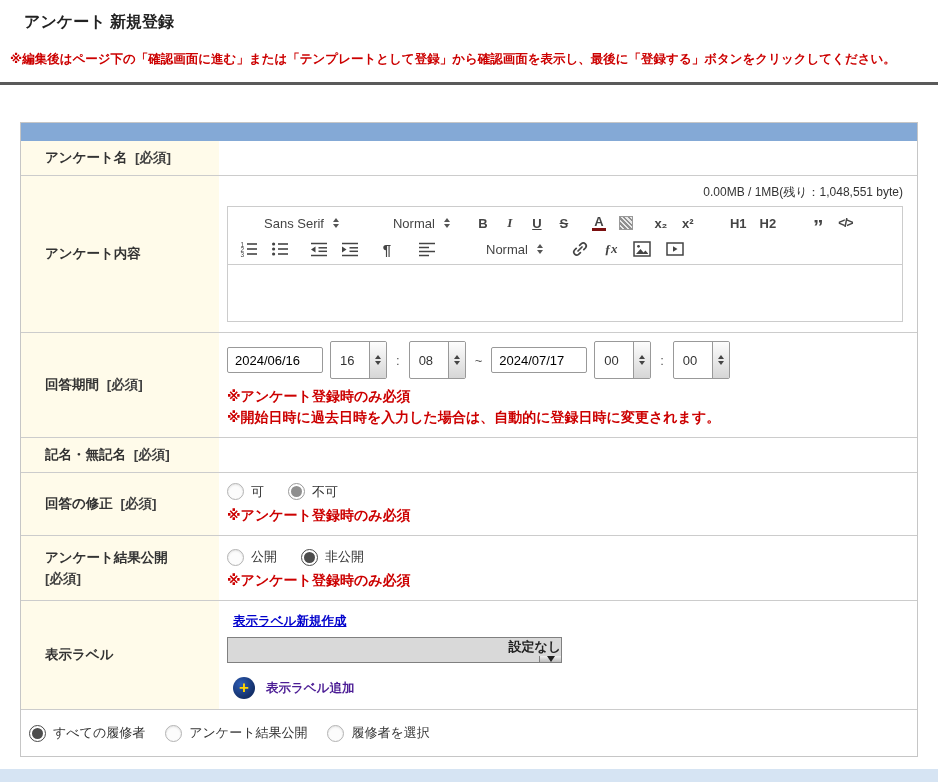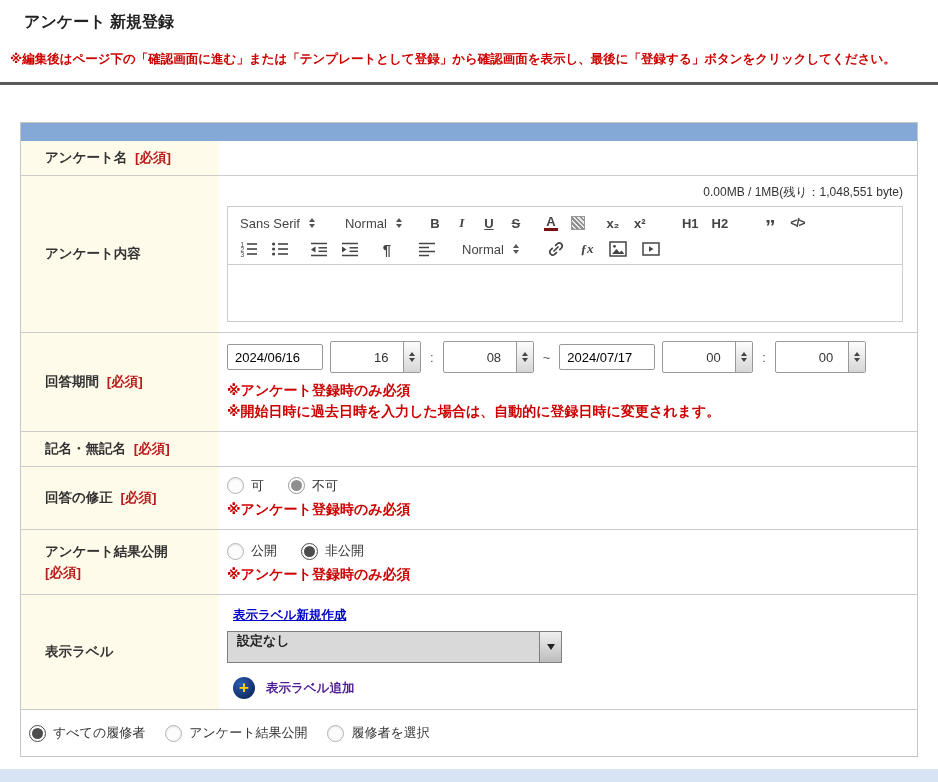--- a/index.html
+++ b/index.html
@@ -24,21 +24,21 @@
   .panel { margin: 37px 20px 0 20px; border: 1px solid #c6c6c6; background: #fff; }
   .panel-header { height: 18px; background: #84a9d6; }
 
   .form-row { display: flex; border-top: 1px solid #ccc; }
   .form-row.first { border-top: none; }
   .cell-label {
     width: 198px; background: #fffbea; padding: 8px 6px 8px 24px;
     font-size: 13.5px; font-weight: bold; color: #333;
     display: flex; align-items: center; flex-shrink: 0;
   }
-  .req { color: #b91c1c; margin-left: 4px; }
+  .req { color: #404040; margin-left: 4px; }
   .stack .req { display: block; margin-left: 0; margin-top: 3px; }
   .cell-content { flex: 1; padding: 8px 14px 10px 8px; min-width: 0; }
 
   
   .counter { text-align: right; font-size: 12px; color: #444; margin-bottom: 4px; }
   .text-full { width: 100%; height: 27px; border: 1px solid #999; border-radius: 2px; padding: 0 6px; font-size: 13px; font-family: inherit; }
 
   
   .size-info { text-align: right; font-size: 12px; color: #333; margin-bottom: 5px; }
   .editor-box { border: 1px solid #ccc; }
@@ -50,30 +50,30 @@
   .tb-italic { font-style: italic; font-family: "Liberation Serif", serif; }
   .tb-underline { text-decoration: underline; }
   .tb-strike { text-decoration: line-through; }
   .tb-color { border-bottom: 3px solid #7b1010; line-height: 13px; }
   .tb-hatch {
     width: 14px; height: 14px; border: 1px solid #999;
     background: repeating-linear-gradient(45deg, #8f8f8f 0 1.5px, #e9e9e9 1.5px 3.5px);
   }
   .tb-quote { font-size: 21px; line-height: 10px; position: relative; top: 4px; }
   .tb-code { font-size: 12px; letter-spacing: -1px; }
-  .picker { display: inline-flex; align-items: center; gap: 9px; cursor: pointer; }
+  .picker { display: inline-flex; align-items: center; gap: 9px; cursor: pointer; margin-left: 24px; }
   .arrows { display: inline-flex; flex-direction: column; gap: 2px; }
   .tri-u { width: 0; height: 0; border-left: 3.5px solid transparent; border-right: 3.5px solid transparent; border-bottom: 4.5px solid #555; }
   .tri-d { width: 0; height: 0; border-left: 3.5px solid transparent; border-right: 3.5px solid transparent; border-top: 4.5px solid #555; }
   .editor-area { height: 56px; background: #fff; }
 
   
   .period-line { display: flex; align-items: center; gap: 7px; }
   .date-input { width: 96px; height: 26px; border: 1px solid #999; border-radius: 2px; padding: 0 7px; font-size: 13px; font-family: inherit; }
-  .spin { display: inline-flex; height: 32px; border: 1px solid #999; border-radius: 2px; background: #fff; overflow: hidden; padding-left: 34px; }
+  .spin { display: inline-flex; height: 38px; border: 1px solid #999; border-radius: 2px; background: #fff; overflow: hidden; }
   .spin-val { width: 38px; display: flex; align-items: center; padding-left: 9px; font-size: 13px; }
   .spin-btn { width: 17px; border-left: 1px solid #999; background: linear-gradient(#fdfdfd, #d6d6d6); display: flex; flex-direction: column; align-items: center; justify-content: center; gap: 2px; cursor: pointer; }
   .spin-btn .tri-u { border-bottom-color: #444; }
   .spin-btn .tri-d { border-top-color: #444; }
   .sep { color: #555; padding: 0 2px; }
   .note { color: #cc0000; font-weight: bold; font-size: 14px; line-height: 1.45; }
   .note-block { margin-top: 7px; }
 
   
   .opt-line { display: flex; align-items: center; }
@@ -82,22 +82,22 @@
   .radio.off { border: 1px solid #b3b3b3; background: #fcfcfc; box-shadow: inset 0 1px 2px rgba(0,0,0,.10); }
   .radio.on { border: 1px solid #4a4a4a; background: #fff; }
   .radio.on::after { content: ""; position: absolute; inset: 2px; border-radius: 50%; background: #4d4d4d; }
   .radio.on.gray { border-color: #9a9a9a; }
   .radio.on.gray::after { background: #8f8f8f; }
   .pad-row { padding-top: 14px; padding-bottom: 14px; }
 
   
   .create-link { display: inline-block; color: #0000cc; font-weight: bold; font-size: 12.5px; text-decoration: underline; margin: 2px 0 7px 6px; cursor: pointer; }
   .label-select {
-    width: 335px; height: 32px; border: 1px solid #808080; background: #d9d9d9;
-    display: flex; align-items: flex-start; cursor: pointer;
+    width: 335px; height: 26px; border: 1px solid #808080; background: #d9d9d9;
+    display: flex; align-items: flex-end; cursor: pointer; flex-direction: column;
   }
   .label-select .sel-text { flex: 1; padding-left: 9px; font-weight: bold; color: #222; }
   .label-select .sel-btn { width: 22px; height: 100%; border-left: 1px solid #808080; background: linear-gradient(#f0f0f0, #bdbdbd); display: flex; align-items: center; justify-content: center; }
   .label-select .sel-btn .tri-d { border-top-color: #222; border-left-width: 4.5px; border-right-width: 4.5px; border-top-width: 6px; }
   .add-line { display: flex; align-items: center; gap: 11px; margin-top: 14px; margin-left: 6px; }
   .add-icon {
     width: 22px; height: 22px; border-radius: 50%;
     background: radial-gradient(circle at 35% 32%, #2c5cb5, #132f68 70%);
     color: #ffd400; font-weight: bold; font-size: 17px; line-height: 21px; text-align: center; cursor: pointer;
   }

